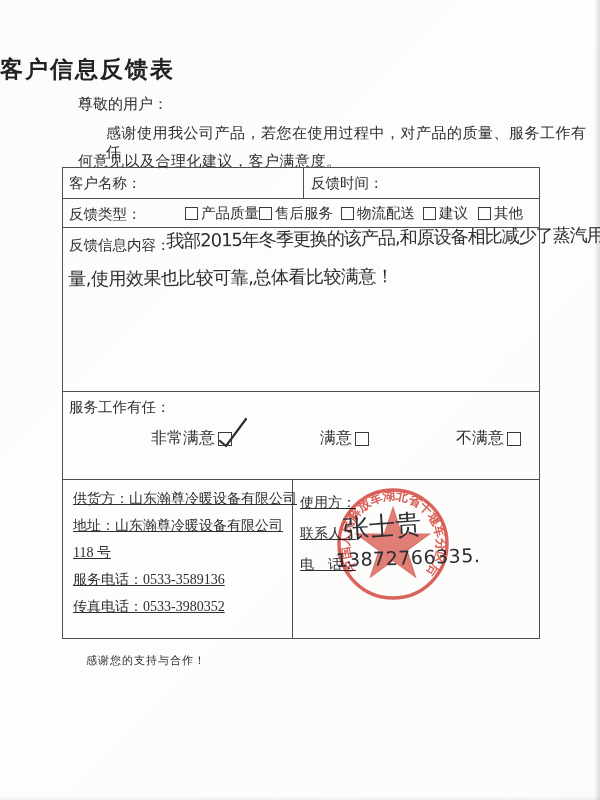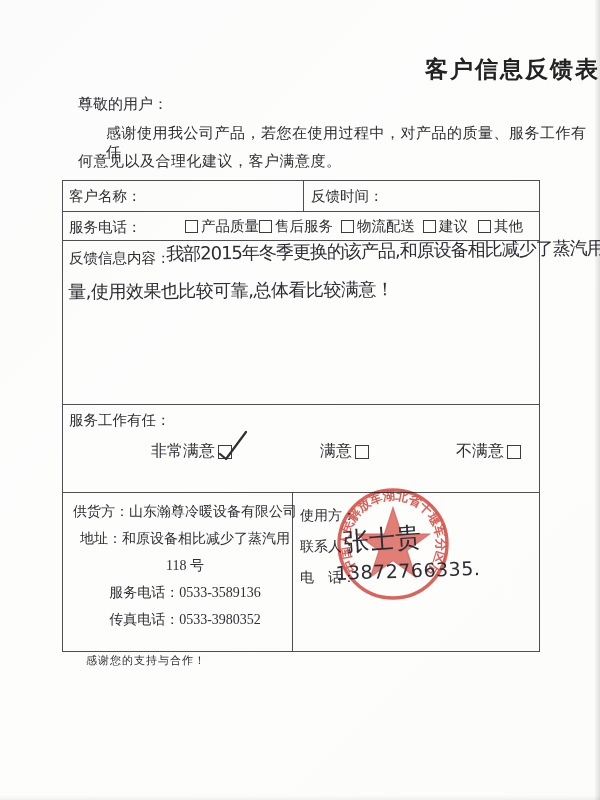--- a/index.html
+++ b/index.html
@@ -11,33 +11,32 @@
   .page{
     position:relative;width:600px;height:800px;overflow:hidden;
     background:linear-gradient(135deg,#fbfbfb 0%,#fdfdfc 40%,#fcfcfb 100%);
     color:#2e2e33;
   }
   .edge-right{position:absolute;right:0;top:0;width:6px;height:100%;
     background:linear-gradient(to right,rgba(0,0,0,0),rgba(0,0,0,0.12));}
   .edge-bottom{position:absolute;left:0;bottom:0;width:100%;height:5px;
     background:linear-gradient(to bottom,rgba(0,0,0,0),rgba(0,0,0,0.05));}
   .doc-title{
-    position:absolute;top:54px;left:0;width:100%;text-align:right;
+    position:absolute;top:54px;left:0;width:100%;text-align:left;
     font-family:Liberation Mono, monospace;
     font-size:23px;font-weight:700;letter-spacing:2px;color:#222;
   }
   .greeting{position:absolute;left:78px;top:95px;font-size:15px;}
   .intro1{position:absolute;left:106px;top:124px;font-size:15px;letter-spacing:0.5px;}
   .intro2{position:absolute;left:78px;top:152px;font-size:15px;letter-spacing:0.5px;}
   .closing{position:absolute;left:86px;top:653px;font-size:11px;letter-spacing:1px;}
 
   .form-table{
-    position:absolute;left:62px;top:180px;width:476px;height:470px;
+    position:absolute;left:62px;top:167px;width:476px;height:470px;
     border:1px solid #4f4f52;
-    text-align:center;
   }
   .hline{position:absolute;left:0;width:100%;height:0;border-top:1px solid #4f4f52;}
   .vline{position:absolute;width:0;border-left:1px solid #4f4f52;}
   .cell-label{position:absolute;font-size:14.5px;white-space:nowrap;}
 
   .opt{position:absolute;display:inline-flex;align-items:center;font-size:14.5px;white-space:nowrap;padding-left:30px;}
   .opt .cbx{margin-right:3px;}
   .cbx{
     display:inline-block;width:11px;height:11px;border:1.2px solid #3c3c40;
     background:transparent;position:relative;flex:0 0 auto;
@@ -48,21 +47,21 @@
 
   .handwriting{
     font-family:"DejaVu Sans",sans-serif;
     color:#2c2c34;white-space:nowrap;
   }
   .hw-line1{position:absolute;left:103px;top:61px;font-size:18px;letter-spacing:-1px;transform:rotate(-0.8deg);transform-origin:left top;}
   .hw-line2{position:absolute;left:5px;top:99px;font-size:18px;letter-spacing:-0.5px;transform:rotate(-0.5deg);transform-origin:left top;}
   .hw-name{position:absolute;left:279px;top:344px;font-size:26px;transform:rotate(-4deg);transform-origin:left top;z-index:6;}
   .hw-phone{position:absolute;left:272px;top:381px;font-size:19px;letter-spacing:0.5px;transform:rotate(-2deg);transform-origin:left top;z-index:6;}
 
-  .block-lines{position:absolute;font-size:14px;}
+  .block-lines{position:absolute;font-size:14px;text-decoration:underline;}
   .block-lines .ln{height:27px;line-height:27px;white-space:nowrap;}
   .block-lines-r .ln{height:31px;line-height:31px;white-space:nowrap;}
 
   .stamp{
     position:absolute;left:323px;top:474px;width:140px;height:140px;
     mix-blend-mode:multiply;opacity:0.9;z-index:5;pointer-events:none;
   }
 </style>
 </head>
 <body>
@@ -81,21 +80,21 @@
     <div class="hline" style="top:30px"></div>
     <div class="hline" style="top:59px"></div>
     <div class="hline" style="top:223px"></div>
     <div class="hline" style="top:311px"></div>
     <div class="vline" style="left:240px;top:0;height:30px"></div>
     <div class="vline" style="left:229px;top:311px;height:159px"></div>
 
     <div class="cell-label" style="left:6px;top:6px">客户名称：</div>
     <div class="cell-label" style="left:248px;top:6px">反馈时间：</div>
 
-    <div class="cell-label" style="left:6px;top:37px">服务电话：</div>
+    <div class="cell-label" style="left:6px;top:37px">反馈类型：</div>
     <span class="opt" style="left:92px;top:36px">
       <span class="cbx"></span>
       <span>产品质量</span>
     </span>
     <span class="opt" style="left:166px;top:36px">
       <span class="cbx"></span>
       <span>售后服务</span>
     </span>
     <span class="opt" style="left:248px;top:36px">
       <span class="cbx"></span>
@@ -127,21 +126,21 @@
       <span>满意</span>
       <span class="cbx"></span>
     </span>
     <span class="sat-opt" style="left:361px;top:260px">
       <span>不满意</span>
       <span class="cbx"></span>
     </span>
 
     <div class="block-lines" style="left:10px;top:317px">
       <div class="ln">供货方：山东瀚尊冷暖设备有限公司</div>
-      <div class="ln">地址：和原设备相比减少了蒸汽用</div>
+      <div class="ln">地址：山东瀚尊冷暖设备有限公司</div>
       <div class="ln">118 号</div>
       <div class="ln">服务电话：0533-3589136</div>
       <div class="ln">传真电话：0533-3980352</div>
     </div>
 
     <div class="block-lines block-lines-r" style="left:237px;top:319px">
       <div class="ln">使用方：</div>
       <div class="ln">联系人：</div>
       <div class="ln">电　话：</div>
     </div>

